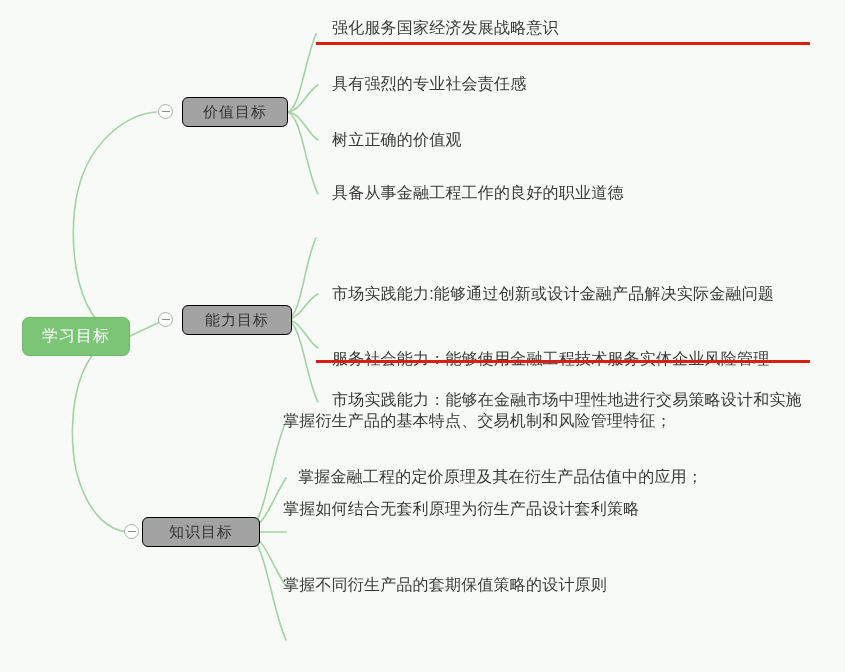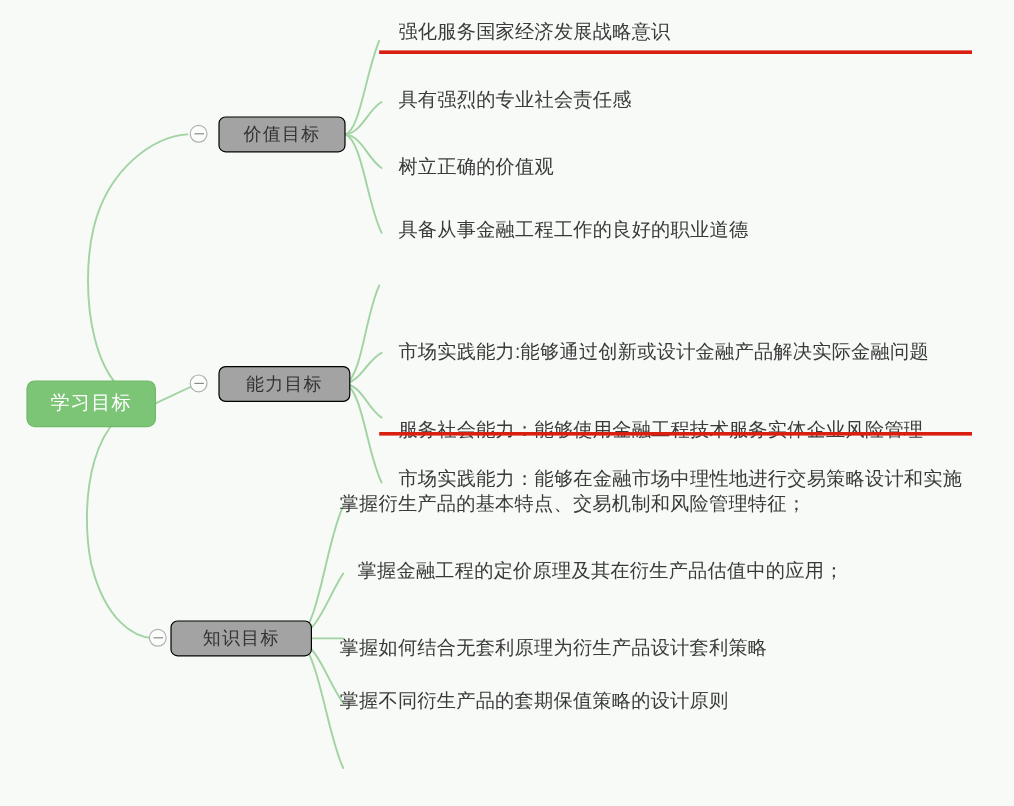--- a/index.html
+++ b/index.html
@@ -168,16 +168,16 @@
 
   <div class="leaf" style="left:332px; top:284px;">市场实践能力:能够通过创新或设计金融产品解决实际金融问题</div>
 
   <div class="leaf" style="left:332px; top:337px;margin-top:12px;">服务社会能力：能够使用金融工程技术服务实体企业风险管理</div>
   <div class="redline" style="left:316px; top:360px; width:494px;"></div>
 
   <div class="leaf indent" style="left:310px; top:390px;">市场实践能力：能够在金融市场中理性地进行交易策略设计和实施</div>
 
   <div class="leaf" style="left:283px; top:411px;">掌握衍生产品的基本特点、交易机制和风险管理特征；</div>
   <div class="leaf" style="left:283px; top:467px;margin-left:15px;">掌握金融工程的定价原理及其在衍生产品估值中的应用；</div>
-  <div class="leaf" style="left:283px; top:531px;text-align:right;">掌握如何结合无套利原理为衍生产品设计套利策略</div>
+  <div class="leaf" style="left:283px; top:499px;text-align:right;">掌握如何结合无套利原理为衍生产品设计套利策略</div>
   <div class="leaf" style="left:283px; top:575px;">掌握不同衍生产品的套期保值策略的设计原则</div>
 
 </div>
 
 </body></html>

